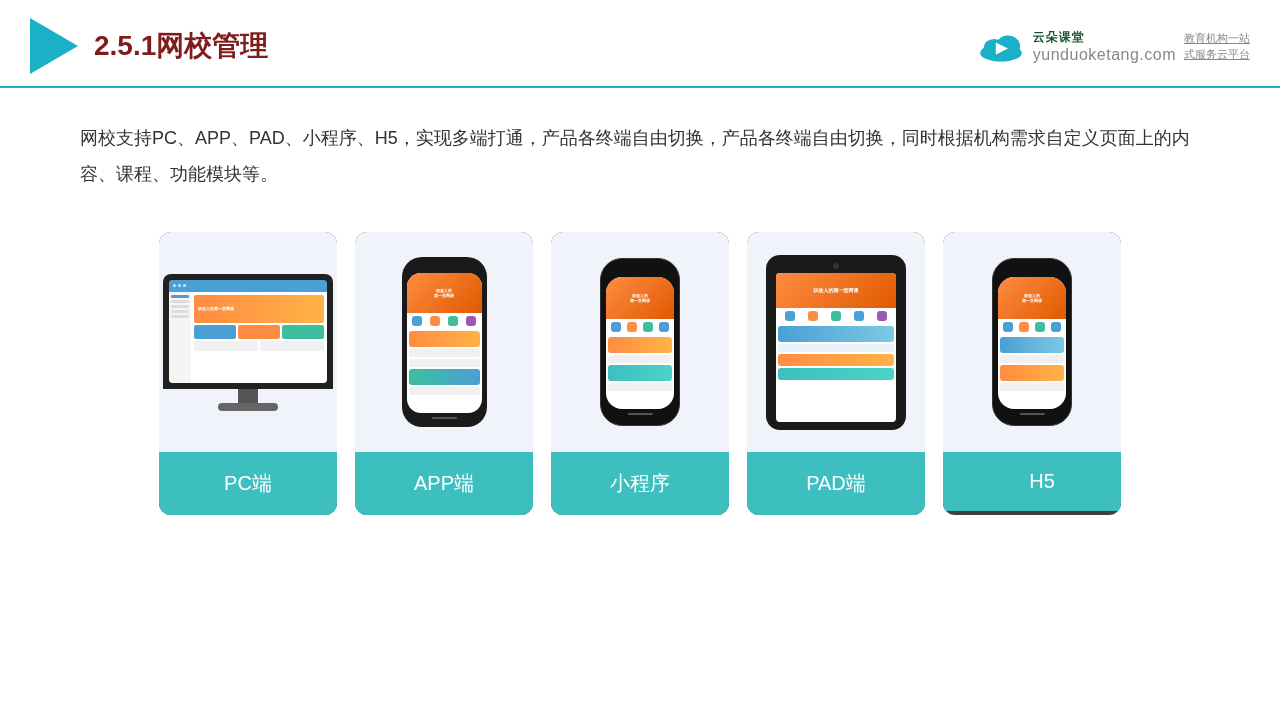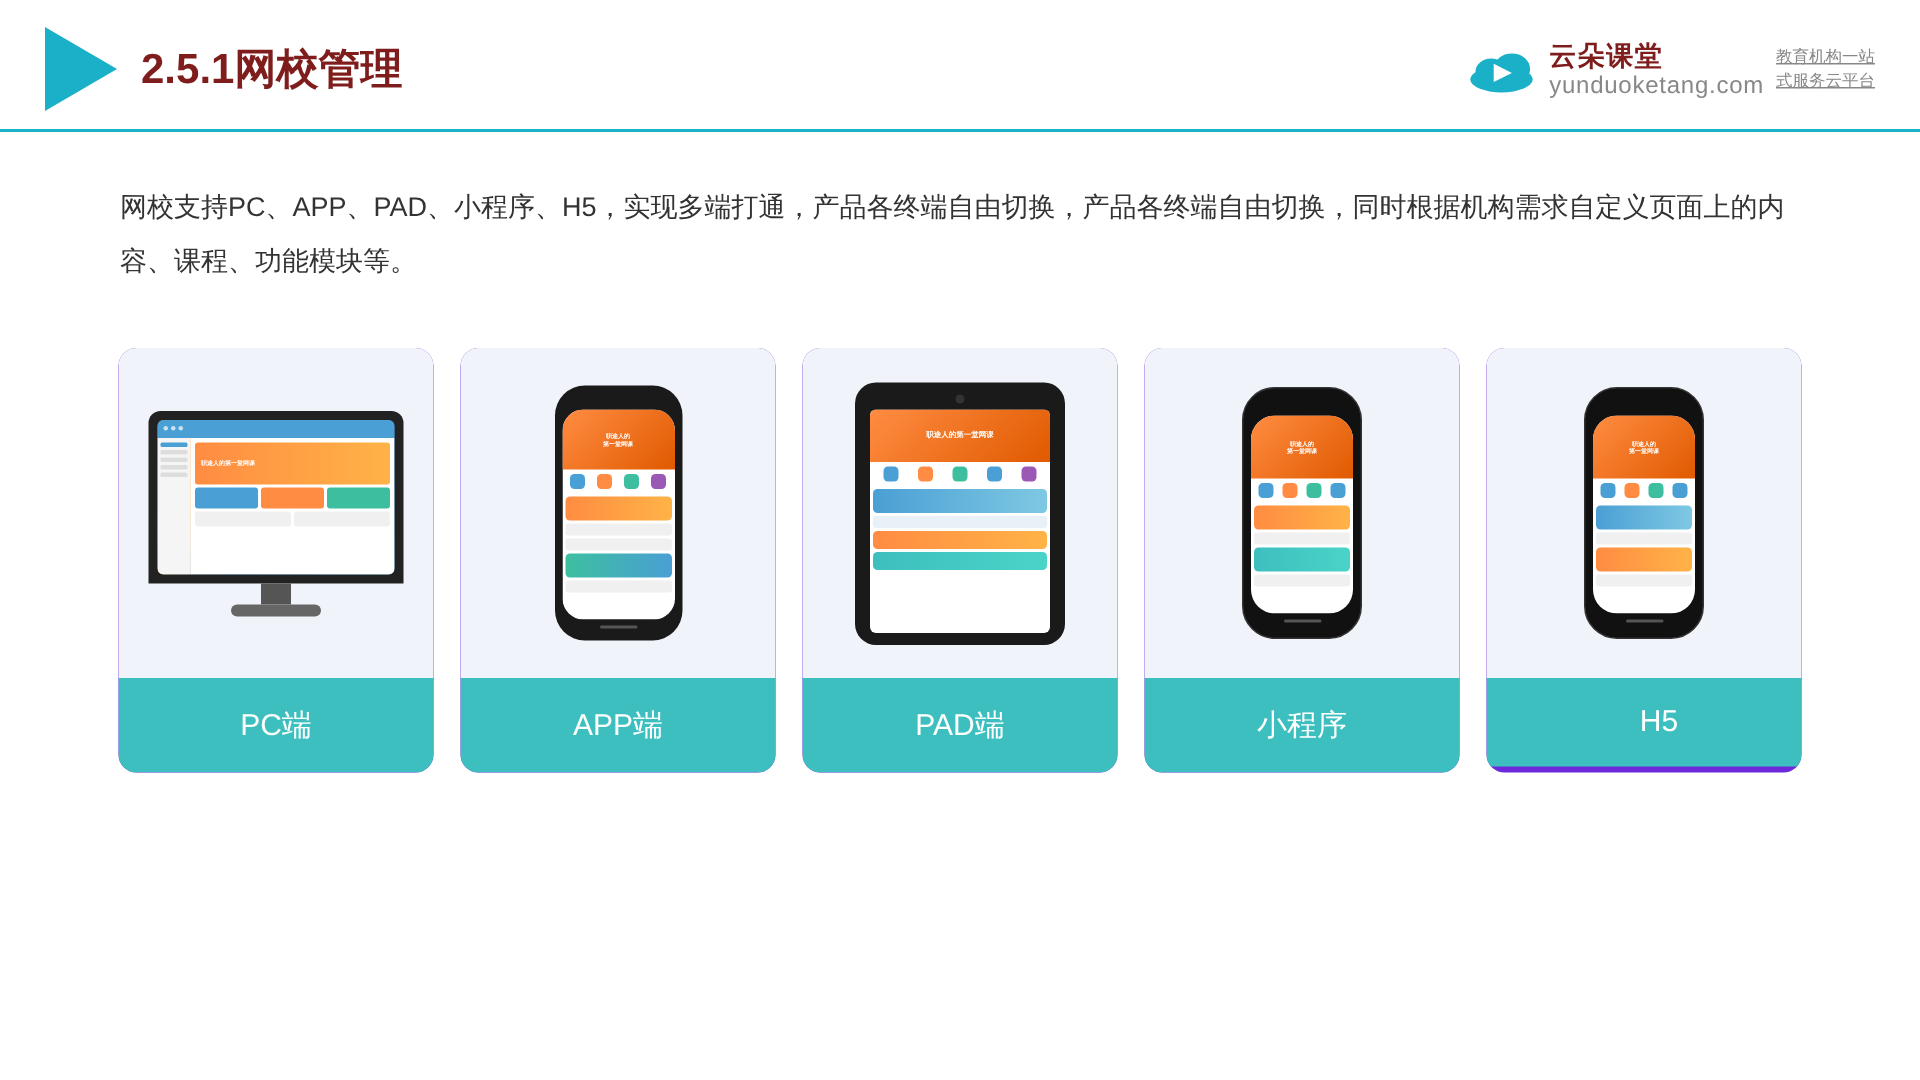--- a/index.html
+++ b/index.html
@@ -45,23 +45,23 @@
     .brand-icon {
       display: flex;
       align-items: center;
       gap: 6px;
     }
     .cloud-svg {
       width: 52px;
       height: 36px;
     }
     .brand-text-main {
-      font-size: 18px;
+      font-size: 12px;
       font-weight: bold;
-      color: #7f1d1d;
+      color: #14532d;
       letter-spacing: 1px;
     }
     .brand-text-sub {
       font-size: 16px;
       color: #888;
       letter-spacing: 0.5px;
     }
     .brand-tagline {
       font-size: 10px;
       color: #aaa;
@@ -80,23 +80,23 @@
 
     
     .cards-container {
       display: flex;
       justify-content: center;
       gap: 18px;
       padding: 20px 60px;
     }
 
     .card {
-      background: #6d28d9;
+      background: #404040;
       border-radius: 12px;
-      width: 210px;
+      width: 178px;
       display: flex;
       flex-direction: column;
       align-items: center;
       overflow: hidden;
       flex-shrink: 0;
     }
 
     .card-image-area {
       width: 100%;
       height: 220px;
@@ -471,20 +471,49 @@
           </div>
         </div>
         <div class="phone-home-bar"></div>
       </div>
     </div>
     <div class="card-label">APP端</div>
   </div>
 
   <div class="card">
     <div class="card-image-area">
+      <div class="phone-new-frame">
+        <div class="phone-punch-hole"></div>
+        <div class="phone-screen" style="border-radius:16px;">
+          <div class="phone-screen-content">
+            <div class="phone-top-banner" style="height:42px;">
+              <div class="phone-banner-text">职途人的<br>第一堂网课</div>
+            </div>
+            <div class="phone-icon-row">
+              <div class="phone-icon-item"></div>
+              <div class="phone-icon-item" style="background:#ff8c42;"></div>
+              <div class="phone-icon-item" style="background:#3dbf9f;"></div>
+              <div class="phone-icon-item"></div>
+            </div>
+            <div class="phone-content-rows">
+              <div class="phone-content-card"></div>
+              <div class="phone-content-row"></div>
+              <div class="phone-content-card" style="background:linear-gradient(90deg,#3dbfbf,#4ad4c8);"></div>
+              <div class="phone-content-row"></div>
+            </div>
+          </div>
+        </div>
+        <div class="phone-home-bar"></div>
+      </div>
+    </div>
+    <div class="card-label">小程序</div>
+  </div>
+
+  <div class="card">
+    <div class="card-image-area">
       <div class="tablet-frame">
         <div class="tablet-camera"></div>
         <div class="tablet-screen">
           <div class="phone-screen-content">
             <div class="phone-top-banner" style="height:35px;background:linear-gradient(135deg,#ff8c42,#e05a00);">
               <div class="phone-banner-text" style="font-size:5px;">职途人的第一堂网课</div>
             </div>
             <div class="phone-icon-row">
               <div class="phone-icon-item"></div>
               <div class="phone-icon-item" style="background:#ff8c42;"></div>
@@ -514,55 +543,26 @@
             <div class="phone-top-banner" style="height:42px;">
               <div class="phone-banner-text">职途人的<br>第一堂网课</div>
             </div>
             <div class="phone-icon-row">
               <div class="phone-icon-item"></div>
               <div class="phone-icon-item" style="background:#ff8c42;"></div>
               <div class="phone-icon-item" style="background:#3dbf9f;"></div>
               <div class="phone-icon-item"></div>
             </div>
             <div class="phone-content-rows">
+              <div class="phone-content-card" style="background:linear-gradient(90deg,#4a9fd4,#7ec8e3);"></div>
+              <div class="phone-content-row"></div>
               <div class="phone-content-card"></div>
-              <div class="phone-content-row"></div>
-              <div class="phone-content-card" style="background:linear-gradient(90deg,#3dbfbf,#4ad4c8);"></div>
               <div class="phone-content-row"></div>
             </div>
           </div>
         </div>
         <div class="phone-home-bar"></div>
       </div>
     </div>
-    <div class="card-label">小程序</div>
-  </div>
-
-  <div class="card">
-    <div class="card-image-area">
-      <div class="phone-new-frame">
-        <div class="phone-punch-hole"></div>
-        <div class="phone-screen" style="border-radius:16px;">
-          <div class="phone-screen-content">
-            <div class="phone-top-banner" style="height:42px;">
-              <div class="phone-banner-text">职途人的<br>第一堂网课</div>
-            </div>
-            <div class="phone-icon-row">
-              <div class="phone-icon-item"></div>
-              <div class="phone-icon-item" style="background:#ff8c42;"></div>
-              <div class="phone-icon-item" style="background:#3dbf9f;"></div>
-              <div class="phone-icon-item"></div>
-            </div>
-            <div class="phone-content-rows">
-              <div class="phone-content-card" style="background:linear-gradient(90deg,#4a9fd4,#7ec8e3);"></div>
-              <div class="phone-content-row"></div>
-              <div class="phone-content-card"></div>
-              <div class="phone-content-row"></div>
-            </div>
-          </div>
-        </div>
-        <div class="phone-home-bar"></div>
-      </div>
-    </div>
     <div class="card-label">H5</div>
   </div>
 
 </div>
 
 </body></html>

